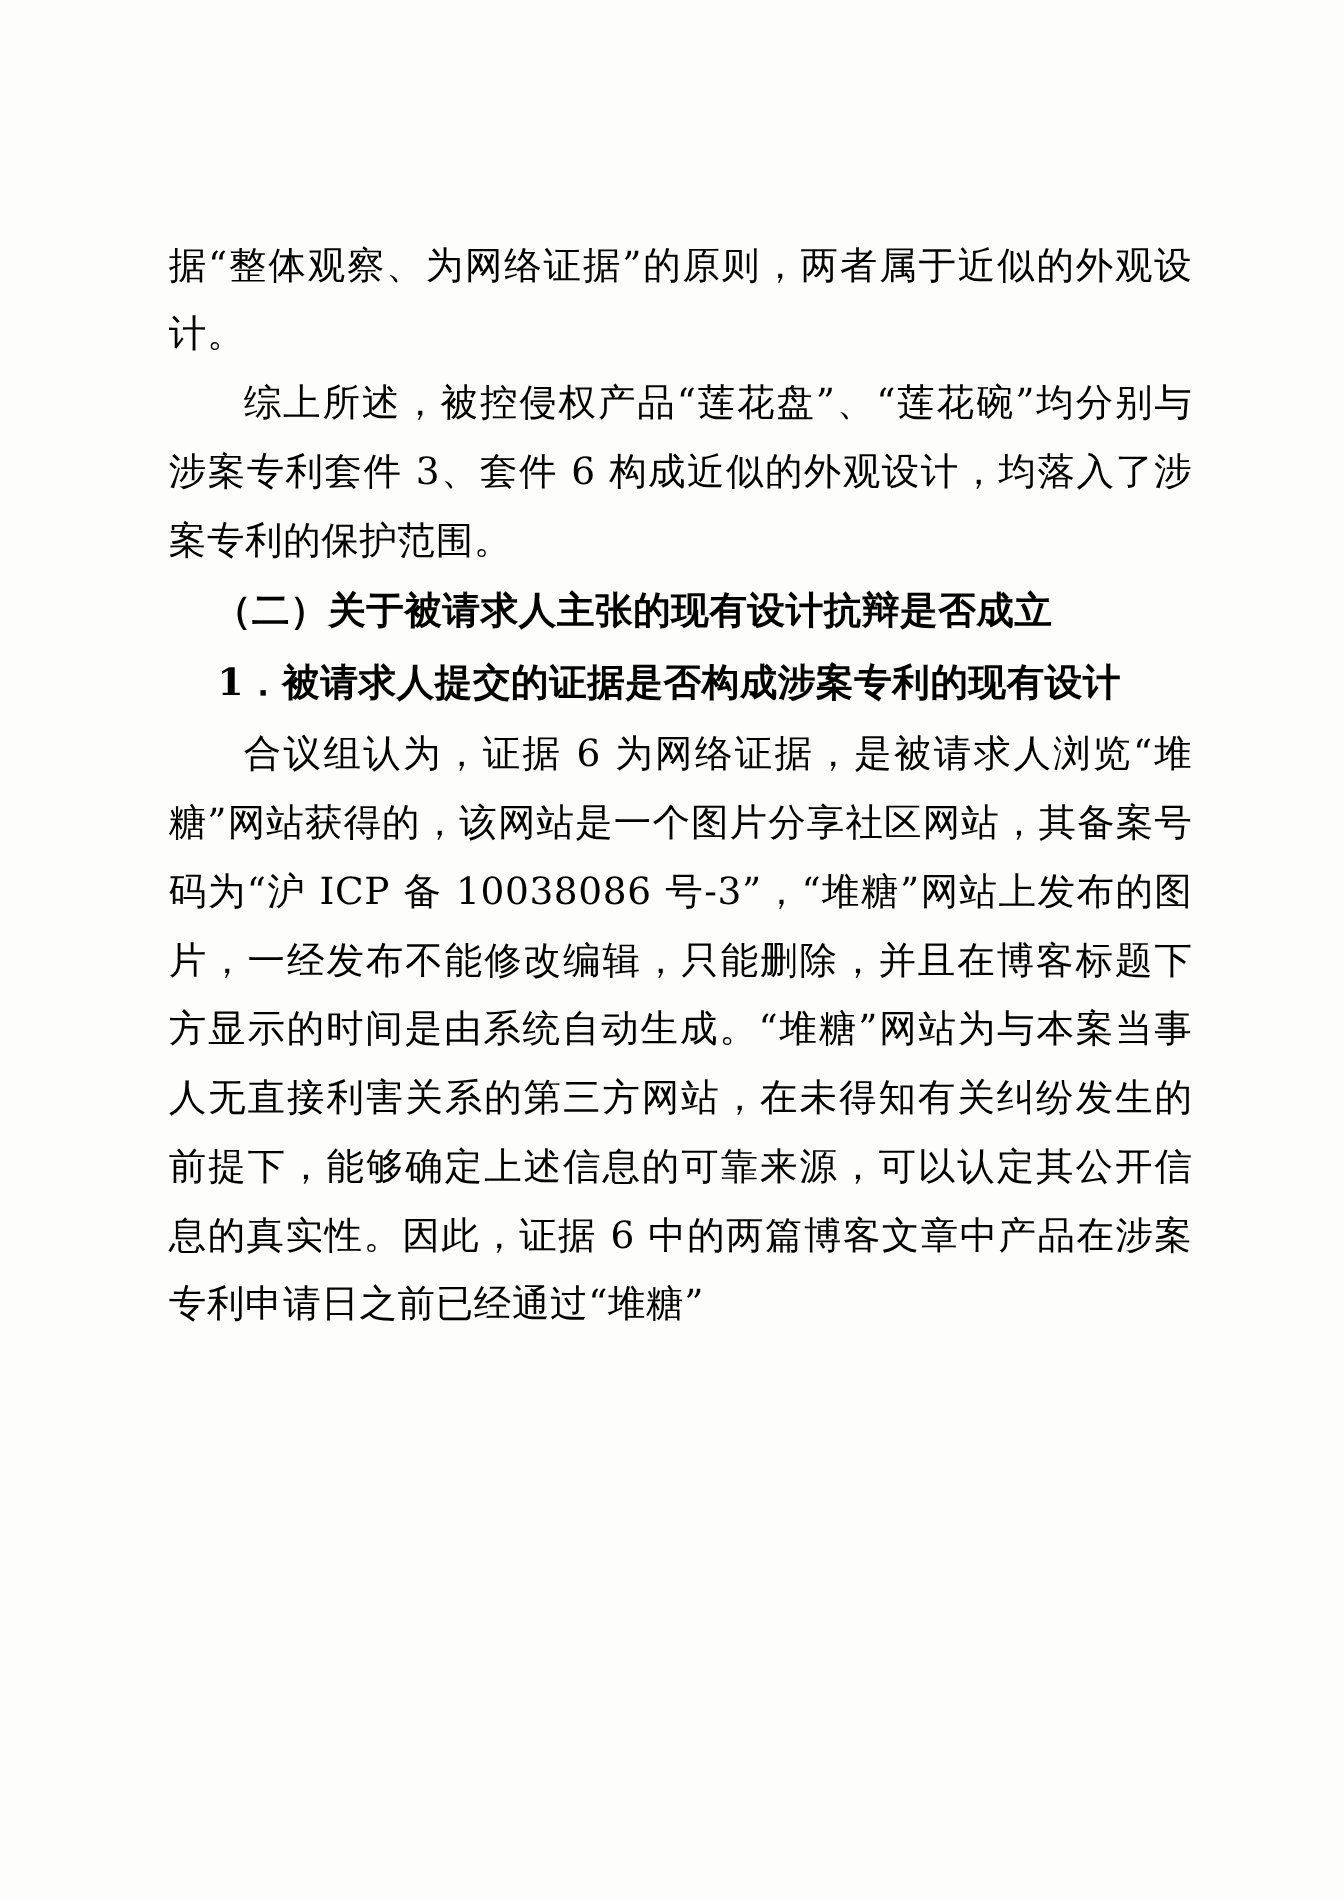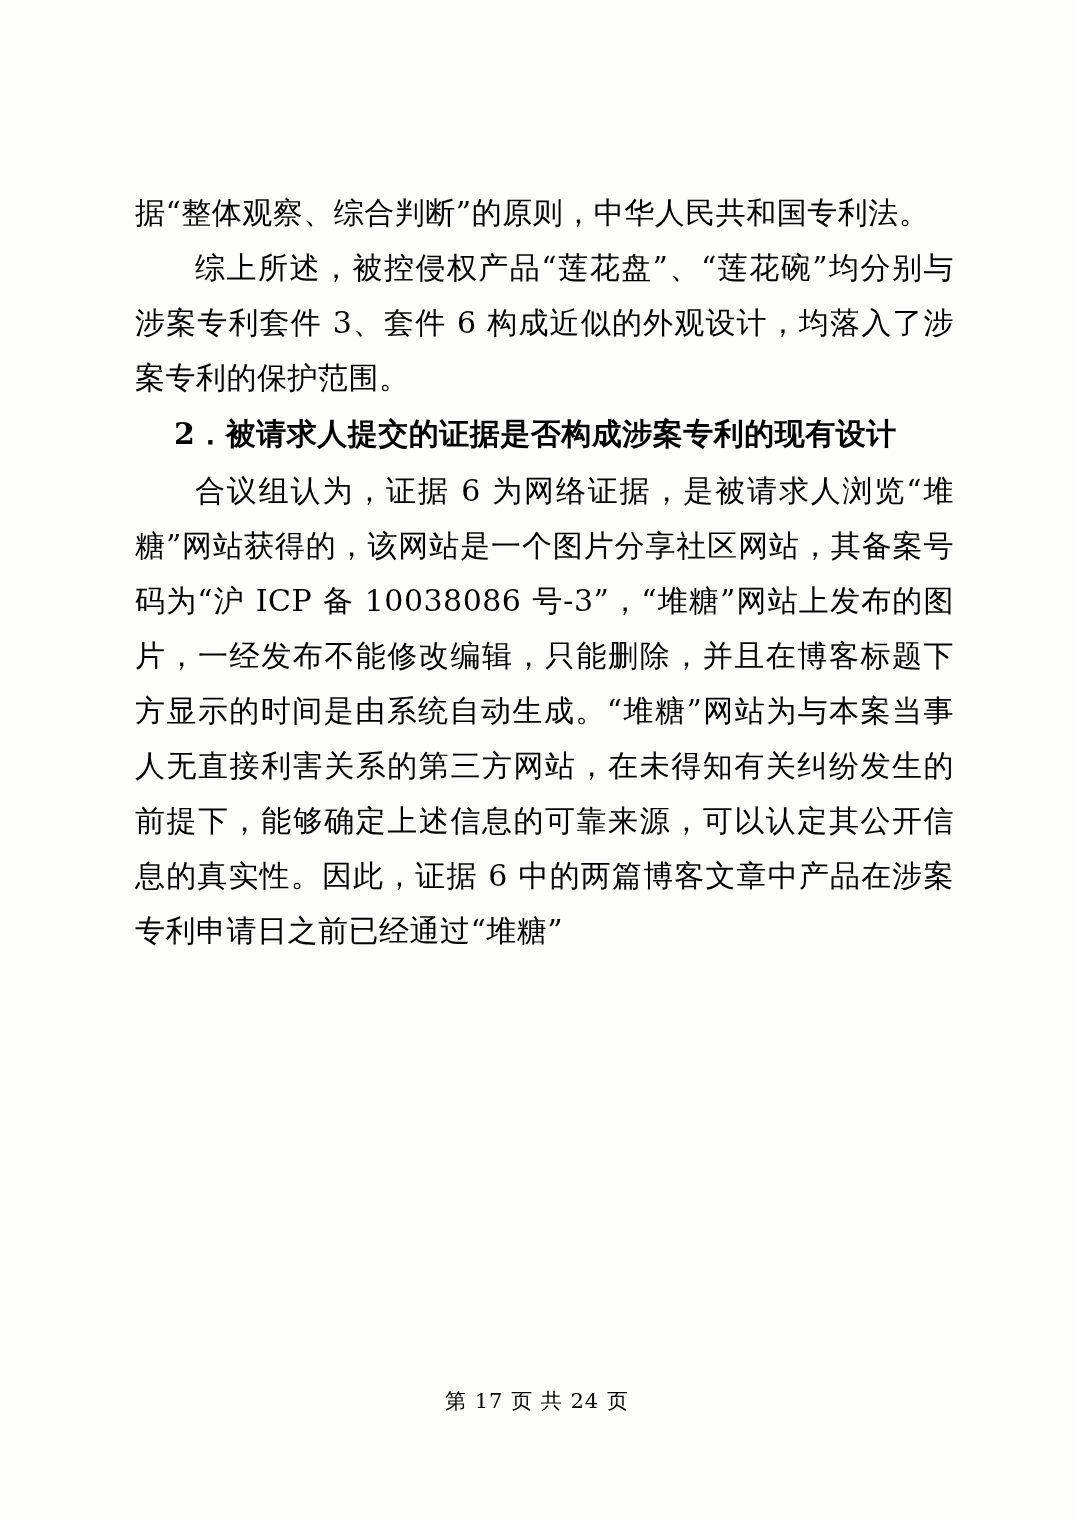--- a/index.html
+++ b/index.html
@@ -64,27 +64,27 @@
     color: #000;
   }
 </style>
 </head>
 <body>
 
 <div class="page">
 
   <div class="body-text">
 
-    <p class="noindent">据“整体观察、综合判断”的原则，中华人民共和国专利法。</p>
+    <p class="noindent">据“整体观察、为网络证据”的原则，两者属于近似的外观设计。</p>
 
     <p class="para">综上所述，被控侵权产品“莲花盘”、“莲花碗”均分别与涉案专利套件 3、套件 6 构成近似的外观设计，均落入了涉案专利的保护范围。</p>
 
+    <h2 class="heading">（二）关于被请求人主张的现有设计抗辩是否成立</h2>
 
-    <h3 class="heading-sub">2．被请求人提交的证据是否构成涉案专利的现有设计</h3>
+    <h3 class="heading-sub">1．被请求人提交的证据是否构成涉案专利的现有设计</h3>
 
 
     <p class="para">合议组认为，证据 6 为网络证据，是被请求人浏览“堆糖”网站获得的，该网站是一个图片分享社区网站，其备案号码为“沪 ICP 备 10038086 号-3”，“堆糖”网站上发布的图片，一经发布不能修改编辑，只能删除，并且在博客标题下方显示的时间是由系统自动生成。“堆糖”网站为与本案当事人无直接利害关系的第三方网站，在未得知有关纠纷发生的前提下，能够确定上述信息的可靠来源，可以认定其公开信息的真实性。因此，证据 6 中的两篇博客文章中产品在涉案专利申请日之前已经通过“堆糖”</p>
 
   </div>
 
-  <div class="footer">第 17 页 共 24 页</div>
 
 </div>
 
 </body></html>

